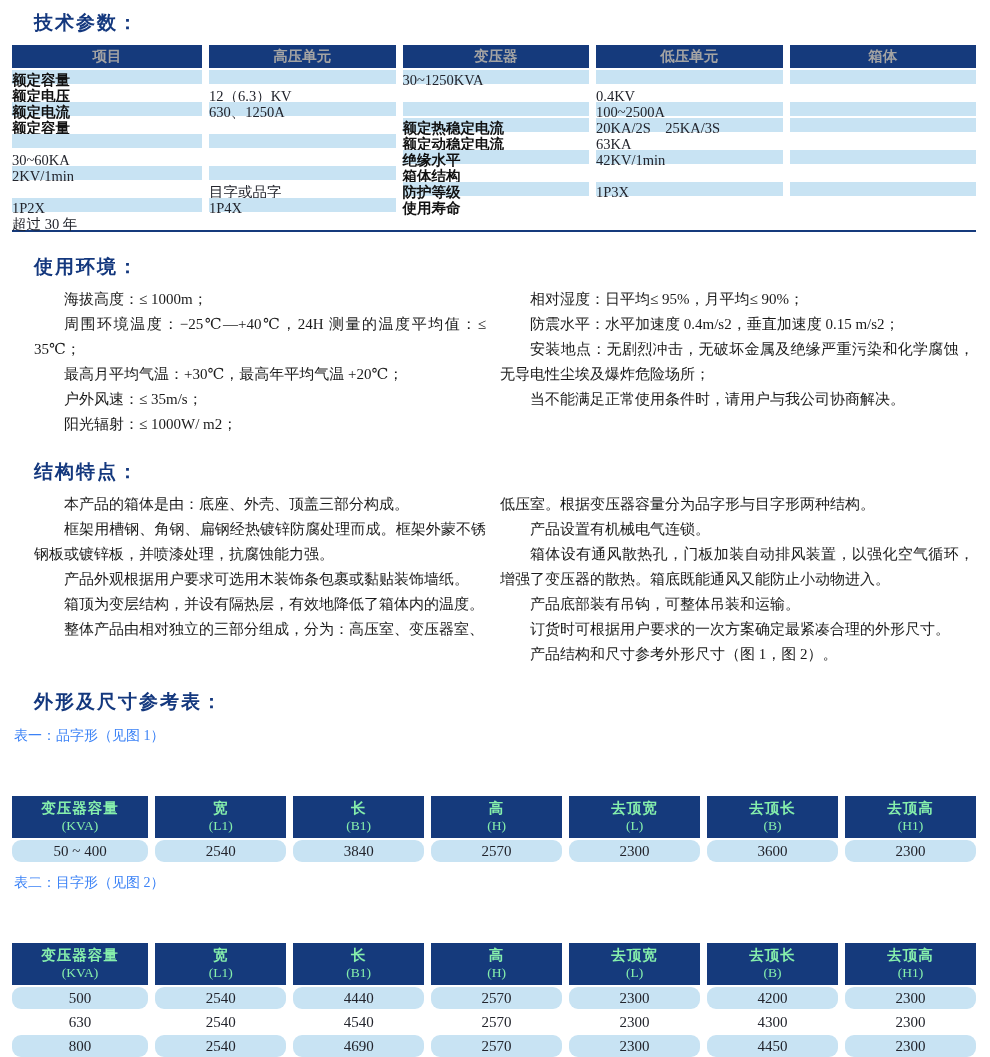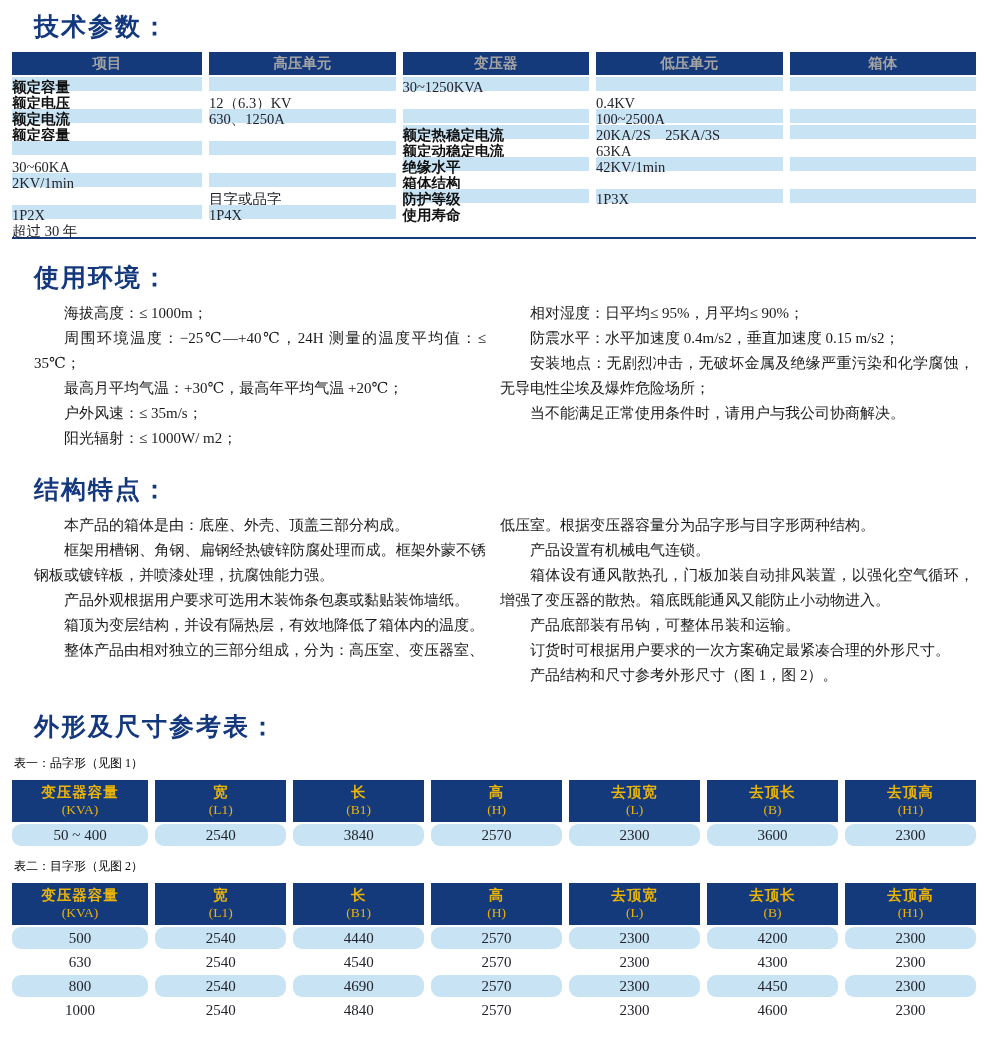--- a/index.html
+++ b/index.html
@@ -4,21 +4,21 @@
 <style>
   html,body { margin:0; padding:0; background:#ffffff; }
   .page {
     width:990px; height:1057px; box-sizing:border-box;
     background:#ffffff; padding:10px 14px 0 12px;
     font-family:"Liberation Serif","DejaVu Serif",serif;
     color:#1a1a1a; overflow:hidden;
   }
   .section-heading {
     font-family:"Liberation Sans","DejaVu Sans",sans-serif;
-    font-weight:bold; color:#14387e; font-size:25px;
+    font-weight:bold; color:#14387e; font-size:19px;
     margin:0 0 0 22px; letter-spacing:2px;
   }
   
   .tech-grid {
     display:grid; grid-template-columns:190px 1fr 1fr 1fr 1fr;
     column-gap:7px; row-gap:2px; margin-top:9px;
   }
   .th {
     background:#153a7c; color:#a3a3a3; font-weight:bold;
     text-align:center; height:23px; line-height:23px; font-size:14.5px;
@@ -28,26 +28,26 @@
   .shaded { background:#c8e3f3; }
   .tbl-line { height:2px; background:#153a7c; margin-top:2px; }
   
   .twocol { display:flex; margin-top:7px; }
   .col-left  { width:452px; margin-left:22px; }
   .col-right { width:474px; margin-left:14px;font-family:Liberation Serif, serif; }
   .twocol p { margin:0; font-size:15px; line-height:25px; text-align:justify; }
   .twocol p.indent { text-indent:2em; }
   .sec { margin-top:22px; }
   
-  .tbl-caption { font-size:12px; margin:12px 0 8px 2px; color:#000000;font-family:Liberation Serif, serif; }
+  .tbl-caption { font-size:14px; margin:12px 0 8px 2px; color:#3b82f6;font-family:Liberation Serif, serif; }
   .dim-grid {
     display:grid; grid-template-columns:1.04fr 1fr 1fr 1fr 1fr 1fr 1fr;
     column-gap:7px; row-gap:2px;
   }
-  .dim-th { background:#153a7c; color:#eab308; text-align:center; padding:3px 0 4px; }
+  .dim-th { background:#153a7c; color:#86efac; text-align:center; padding:3px 0 4px;margin-top:43px; }
   .dim-th .l1 { display:block; font-size:14.5px; font-weight:bold; line-height:19px; letter-spacing:1px; }
   .dim-th .l2 { display:block; font-size:13.5px; line-height:16px; }
   .dim-td { height:22px; line-height:22px; text-align:center; font-size:15px; color:#22242c;border-radius:9px; }
 </style>
 </head>
 <body>
 
 <div class="page">
 
   <h2 class="section-heading">技术参数：</h2>

